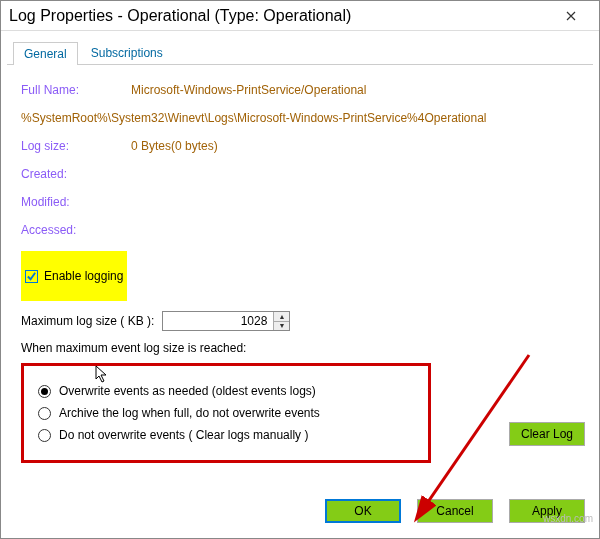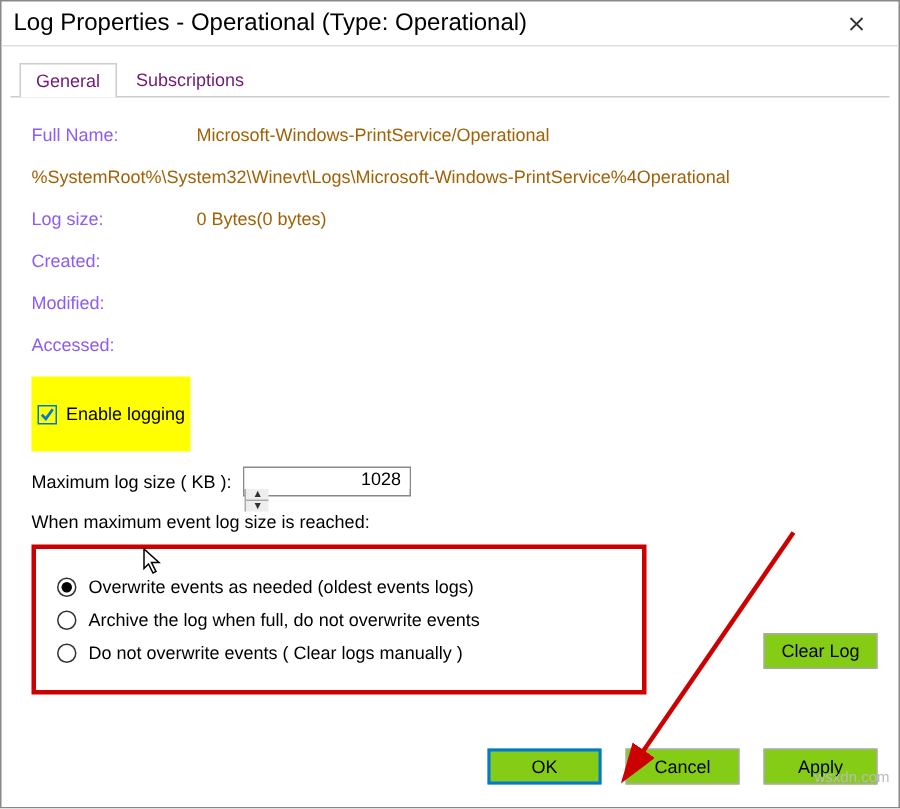--- a/index.html
+++ b/index.html
@@ -2,31 +2,31 @@
 <html><head>
 <meta charset="utf-8">
 <style>
 * { box-sizing: border-box; font-family: "Segoe UI", Tahoma, sans-serif; font-size: 12px; }
 body { margin: 0; background: #fff; }
 .window { width: 600px; height: 539px; border: 1px solid #888; background: #fff; display: flex; flex-direction: column; position: relative; }
 .titlebar { height: 30px; display: flex; align-items: center; padding: 0 8px; border-bottom: 1px solid #ddd; }
 .titlebar .title { flex: 1; font-size: 16px; color: #000; }
 .titlebar .close { width: 40px; height: 28px; display: flex; align-items: center; justify-content: center; font-size: 14px; color: #333; cursor: pointer; }
 .tabs { display: flex; padding: 4px 6px 0 6px; border-bottom: 1px solid #ccc; margin: 6px 6px 0 6px; }
-.tab { padding: 4px 10px; border: 1px solid transparent; border-bottom: none; margin-right: 2px; color: #701a75; cursor: pointer; }
+.tab { padding: 4px 10px; border: 1px solid transparent; border-bottom: none; margin-right: 2px; color: #0369a1; cursor: pointer; }
 .tab.active { border-color: #ccc; background: #fff; position: relative; top: 1px; }
 .body { flex: 1; padding: 18px 14px 10px 20px; position: relative; }
 .row { display: flex; align-items: center; margin-bottom: 14px; }
 .lbl { width: 110px; color: #8b5cf6; }
 .val { flex: 1; color: #a16207; white-space: nowrap; overflow: hidden; text-overflow: clip; }
 .hl { background: #ffff00; display: inline-flex; align-items: center; padding: 18px 4px; }
 .chk { width: 13px; height: 13px; border: 1px solid #0078d7; margin-right: 6px; display: inline-flex; align-items: center; justify-content: center; }
 .chk svg { width: 11px; height: 11px; }
 .fieldrow { display: flex; align-items: center; margin-top: 10px; }
-.numbox { display: inline-flex; border: 1px solid #888; height: 20px; margin-left: 8px; flex-direction: column; }
+.numbox { display: inline-flex; border: 1px solid #888; height: 20px; margin-left: 8px; }
 .numbox input { width: 110px; border: none; text-align: right; padding: 0 6px; font-size: 12px; outline: none; }
 .spin { width: 16px; display: flex; flex-direction: column; border-left: 1px solid #aaa; }
 .spin .btn { flex: 1; display: flex; align-items: center; justify-content: center; font-size: 7px; color: #333; background: #eee; cursor: pointer; }
 .spin .btn + .btn { border-top: 1px solid #aaa; }
 .radios { border: 3px solid #c00; padding: 10px 14px; margin-top: 8px; width: 410px; }
 .radio-row { display: flex; align-items: center; margin: 8px 0; cursor: pointer; }
 .radio { width: 13px; height: 13px; border: 1px solid #333; border-radius: 50%; margin-right: 8px; display: inline-flex; align-items: center; justify-content: center; }
 .radio.sel::after { content: ""; width: 7px; height: 7px; background: #000; border-radius: 50%; }
 .btnbar { position: absolute; right: 14px; bottom: 48px; }
 .btn-std { width: 76px; height: 24px; border: 1px solid #aaa; background: #84cc16; margin-left: 6px; cursor: pointer; display: inline-flex; align-items: center; justify-content: center; }

